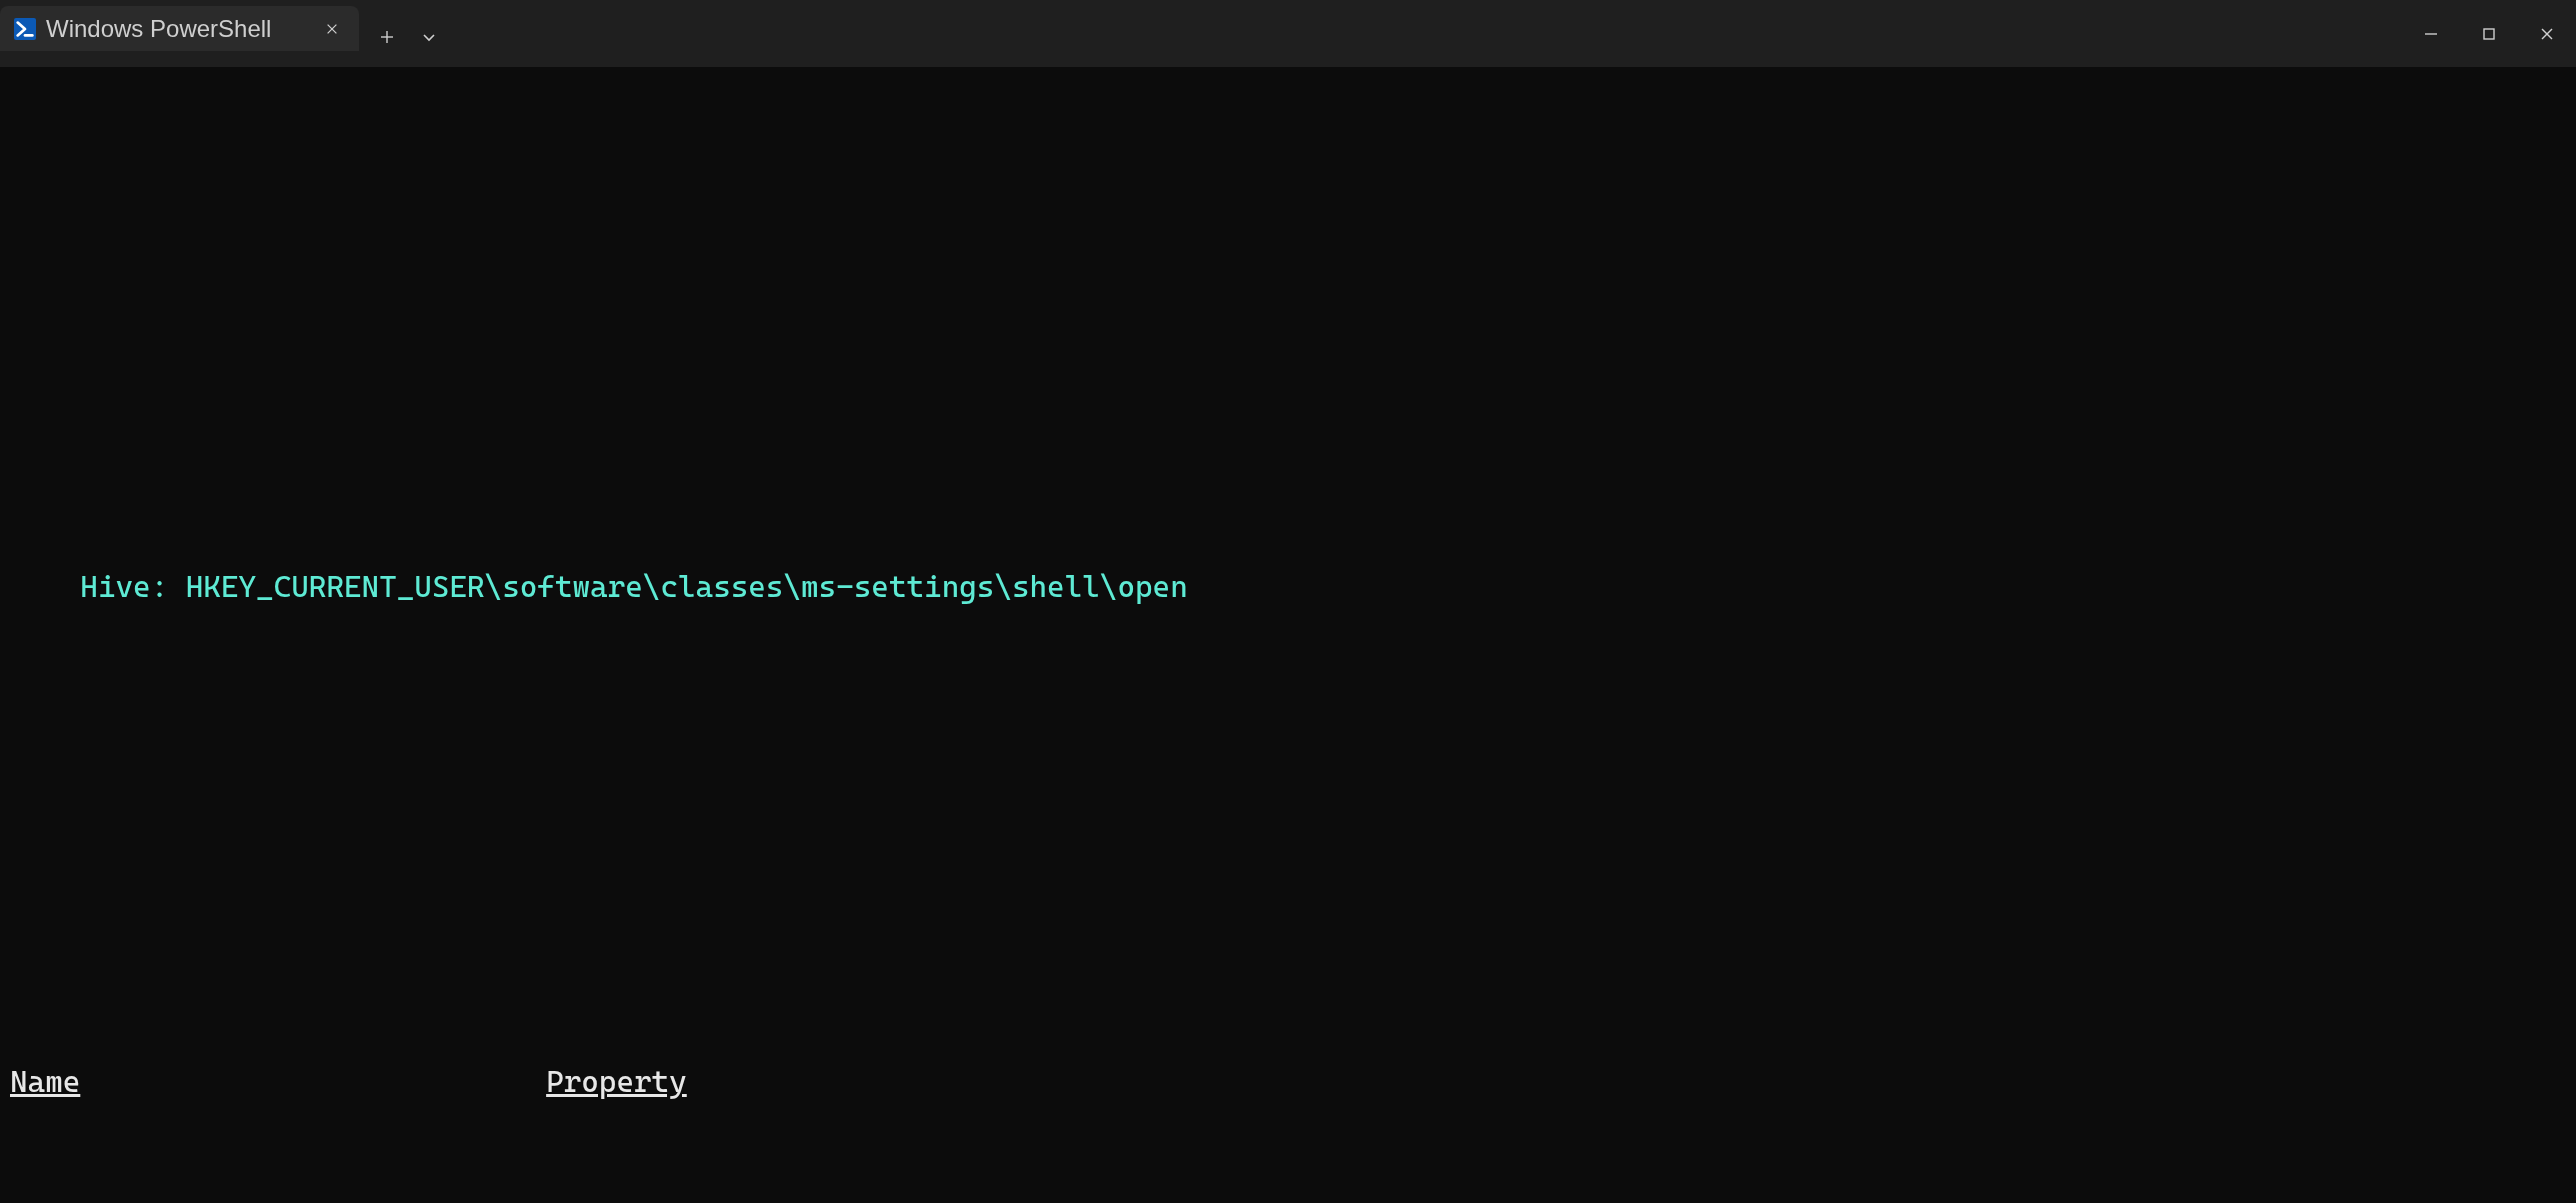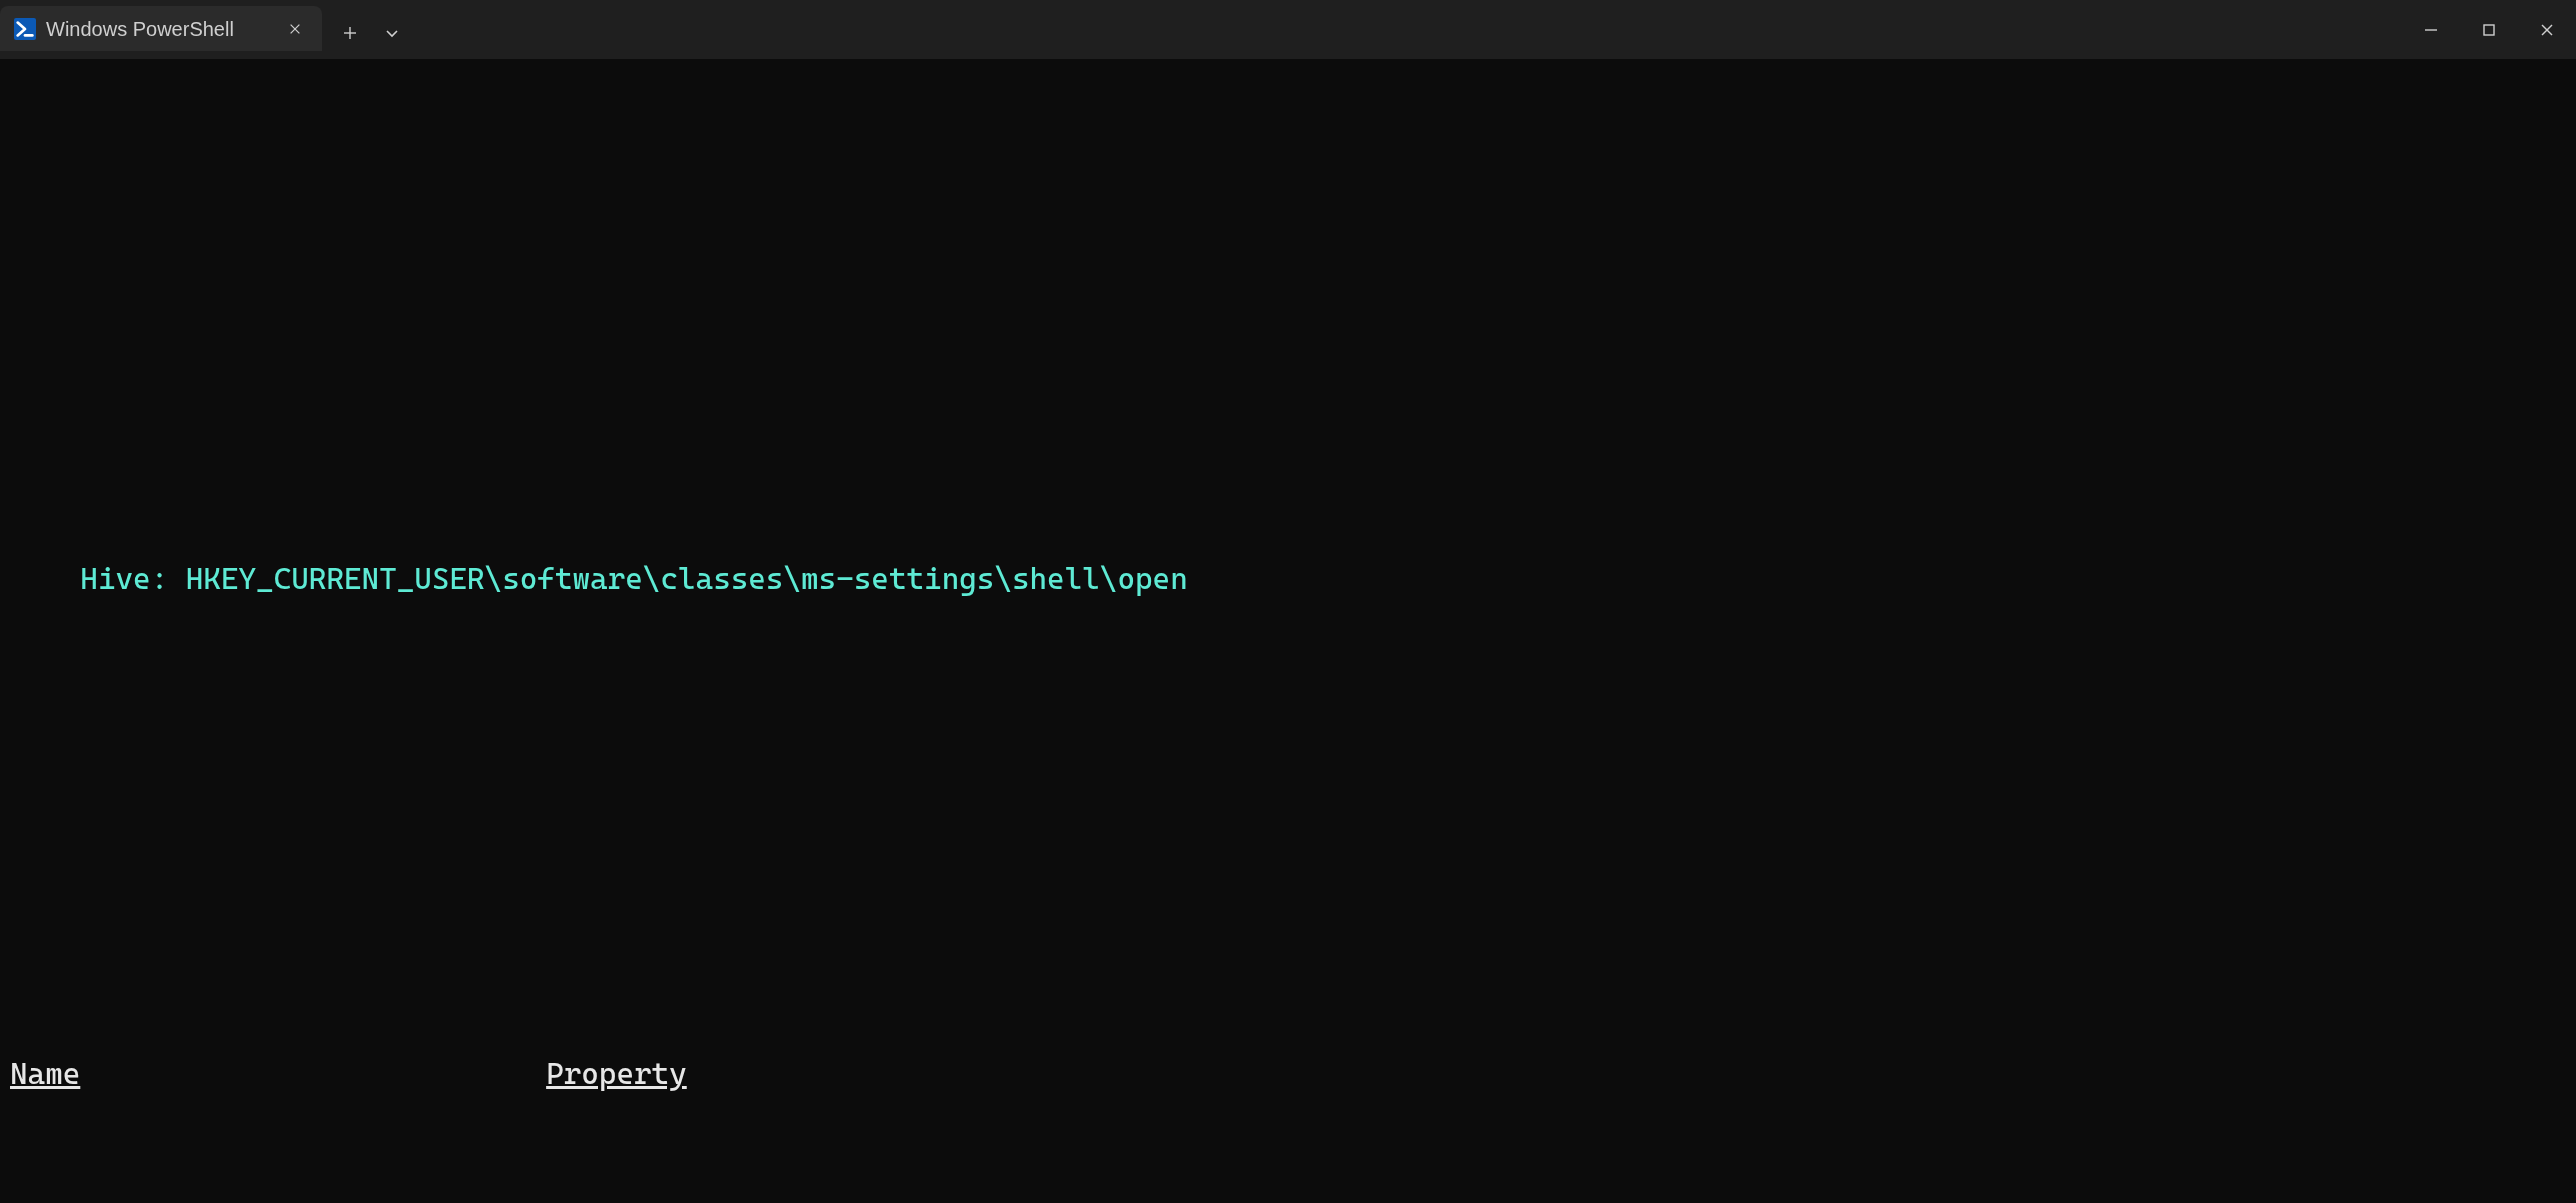--- a/index.html
+++ b/index.html
@@ -9,26 +9,26 @@
     background: #0c0c0c;
     font-family: "Cascadia Mono", "Consolas", monospace;
     font-size: 30px;
     line-height: 1.5;
     color: #cccccc;
     overflow: hidden;
   }
 
   
   .title-bar {
-    height: 59px;
+    height: 67px;
     background: #1f1f1f;
     display: flex;
     align-items: stretch;
     font-family: "Segoe UI", sans-serif;
-    font-size: 20px;
+    font-size: 24px;
     color: #cfcfcf;
     user-select: none;
   }
   .tab {
     display: flex;
     align-items: center;
     gap: 10px;
     padding: 0 16px 0 14px;
     background: #2b2b2b;
     border-top-left-radius: 8px;

